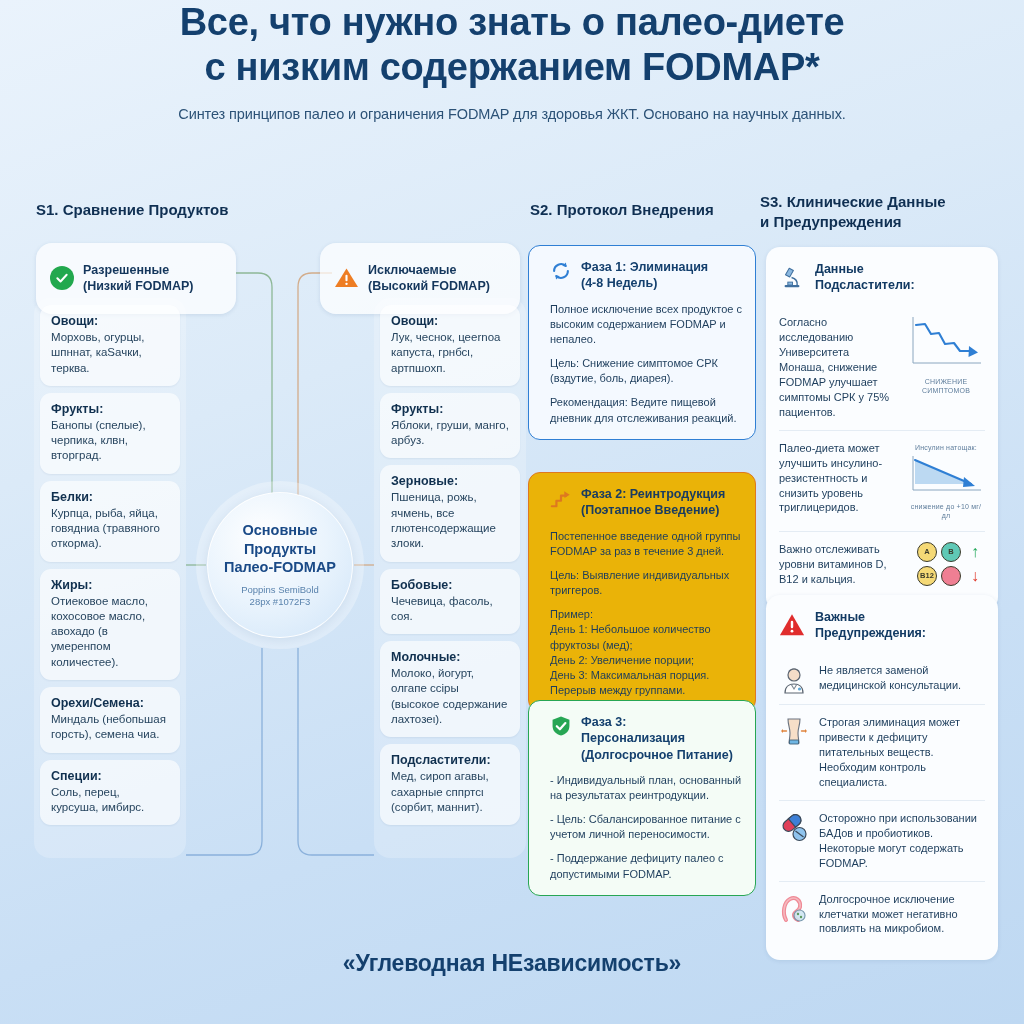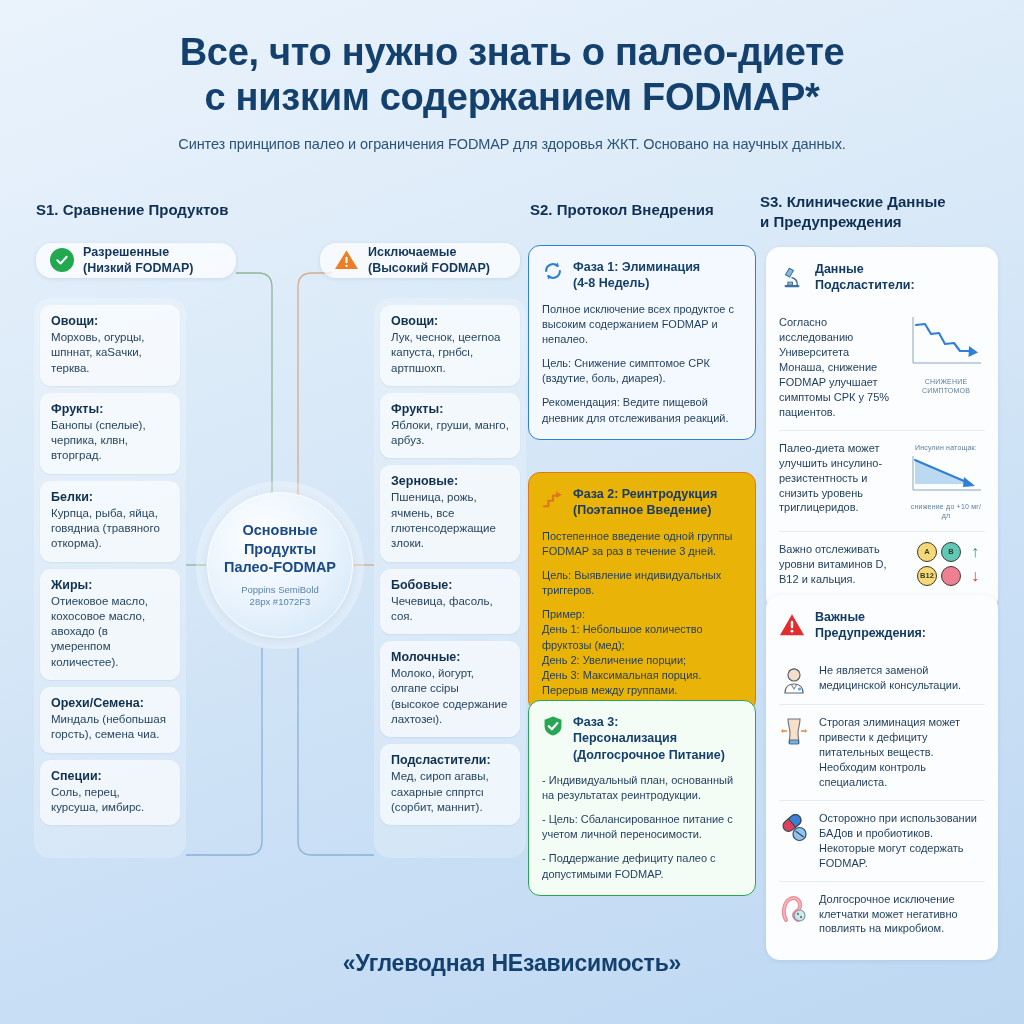--- a/index.html
+++ b/index.html
@@ -7,21 +7,21 @@
   body {
     font-family: "Liberation Sans", sans-serif;
     background: linear-gradient(160deg, #eaf3fc 0%, #dbeaf8 35%, #c9dff5 70%, #bed8f2 100%);
     position: relative;
     overflow: hidden;
     color: #14365c;
   }
   .page { position: absolute; inset: 0; }
 
   
-  .header { text-align: center; margin-top: 30px; }
+  .header { text-align: center; }
   .title {
     font-size: 38px;
     font-weight: bold;
     color: #14406e;
     line-height: 1.18;
     letter-spacing: -0.3px;
   }
   .title .l2 { display: block; }
   .subtitle {
     margin-top: 16px;
@@ -38,21 +38,21 @@
     text-align: left;
     line-height: 1.35;
   }
   #s1-title { position: absolute; left: 36px; top: 200px; width: 500px; }
   #s2-title { position: absolute; left: 530px; top: 200px; width: 230px; }
   #s3-title { position: absolute; left: 760px; top: 192px; width: 240px; }
   .pill {
     display: flex; align-items: center; gap: 9px;
     background: rgba(255,255,255,0.72);
     border-radius: 16px;
-    padding: 1px 14px;
+    padding: 19px 14px;
     box-shadow: 0 1px 4px rgba(30,70,120,0.12);
   }
   .pill-label { font-size: 12.5px; font-weight: bold; color: #14365c; line-height: 1.3; }
 
   .badge-circle {
     width: 24px; height: 24px; border-radius: 50%;
     display: flex; align-items: center; justify-content: center;
     flex: 0 0 auto;
   }
   .badge-circle.green { background: #22a84e; }
@@ -104,21 +104,21 @@
   #center-hub .hub-spec {
     margin-top: 7px; font-size: 9.5px; color: #5a83ad; line-height: 1.3;
   }
 
   
   .phase {
     position: absolute;
     left: 528px; width: 228px;
     background: #f4f9ff;
     border-radius: 12px;
-    padding: 13px 13px 13px 13px;
+    padding: 13px 13px 13px 21px;
   }
   .phase-head { display: flex; gap: 9px; align-items: flex-start; margin-bottom: 10px; }
   .phase-ico { width: 22px; height: 22px; flex: 0 0 auto; margin-top: 1px; }
   .phase-title { font-size: 12.5px; font-weight: bold; line-height: 1.3; }
   .phase-p { font-size: 11px; line-height: 1.38; color: #1d3d5c; margin-bottom: 9px; }
   .phase-p:last-child { margin-bottom: 0; }
 
   #phase1 { top: 245px; border: 1.6px solid #2f7fd4; }
   #phase1 .phase-title { color: #14406e; }
   #phase2 { top: 472px; border: 1.6px solid #de7820; background: #eab308; }

